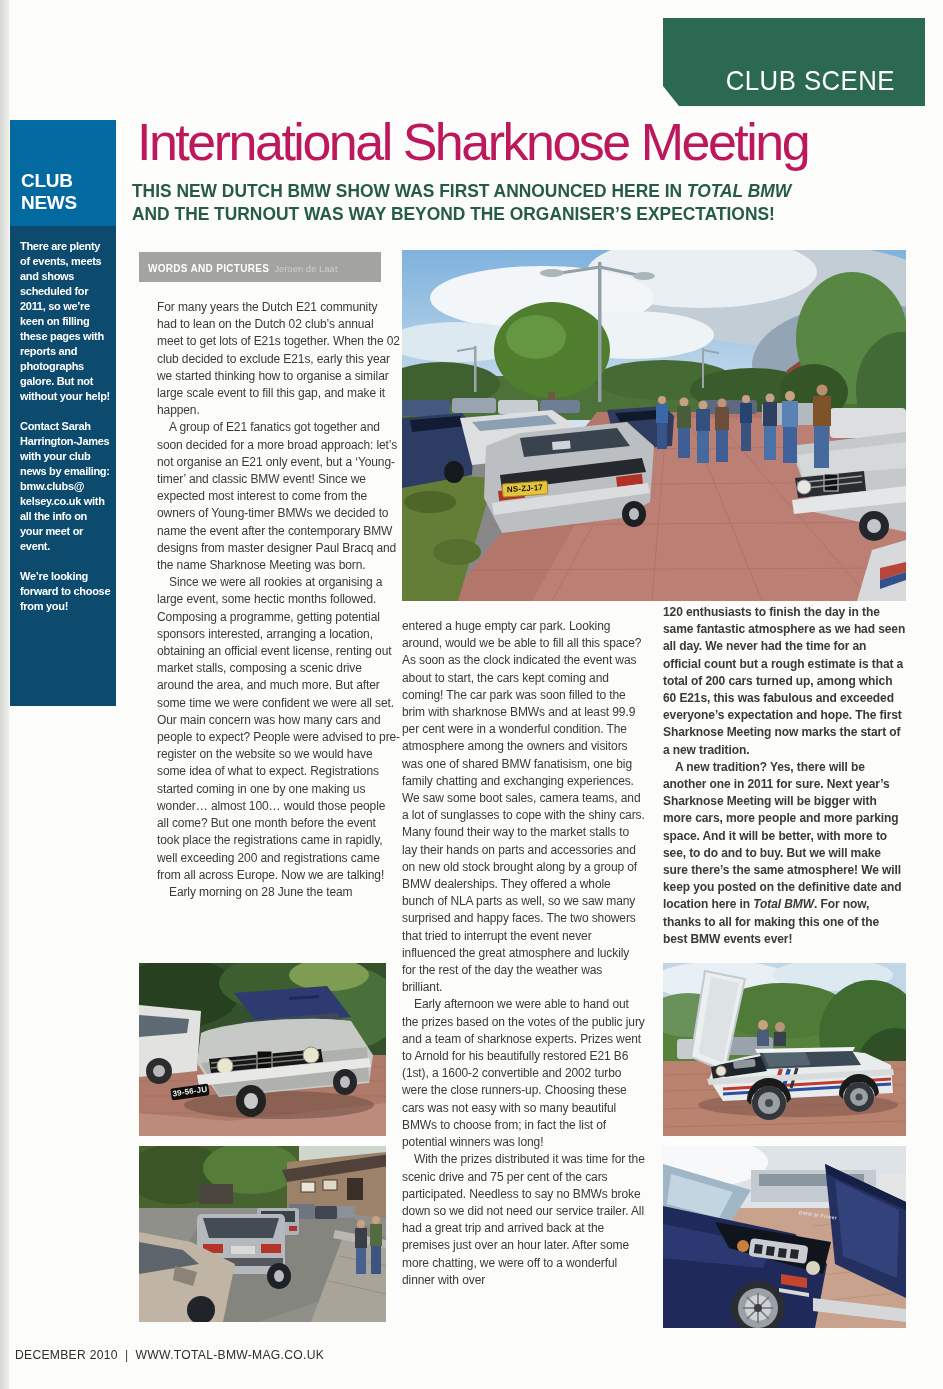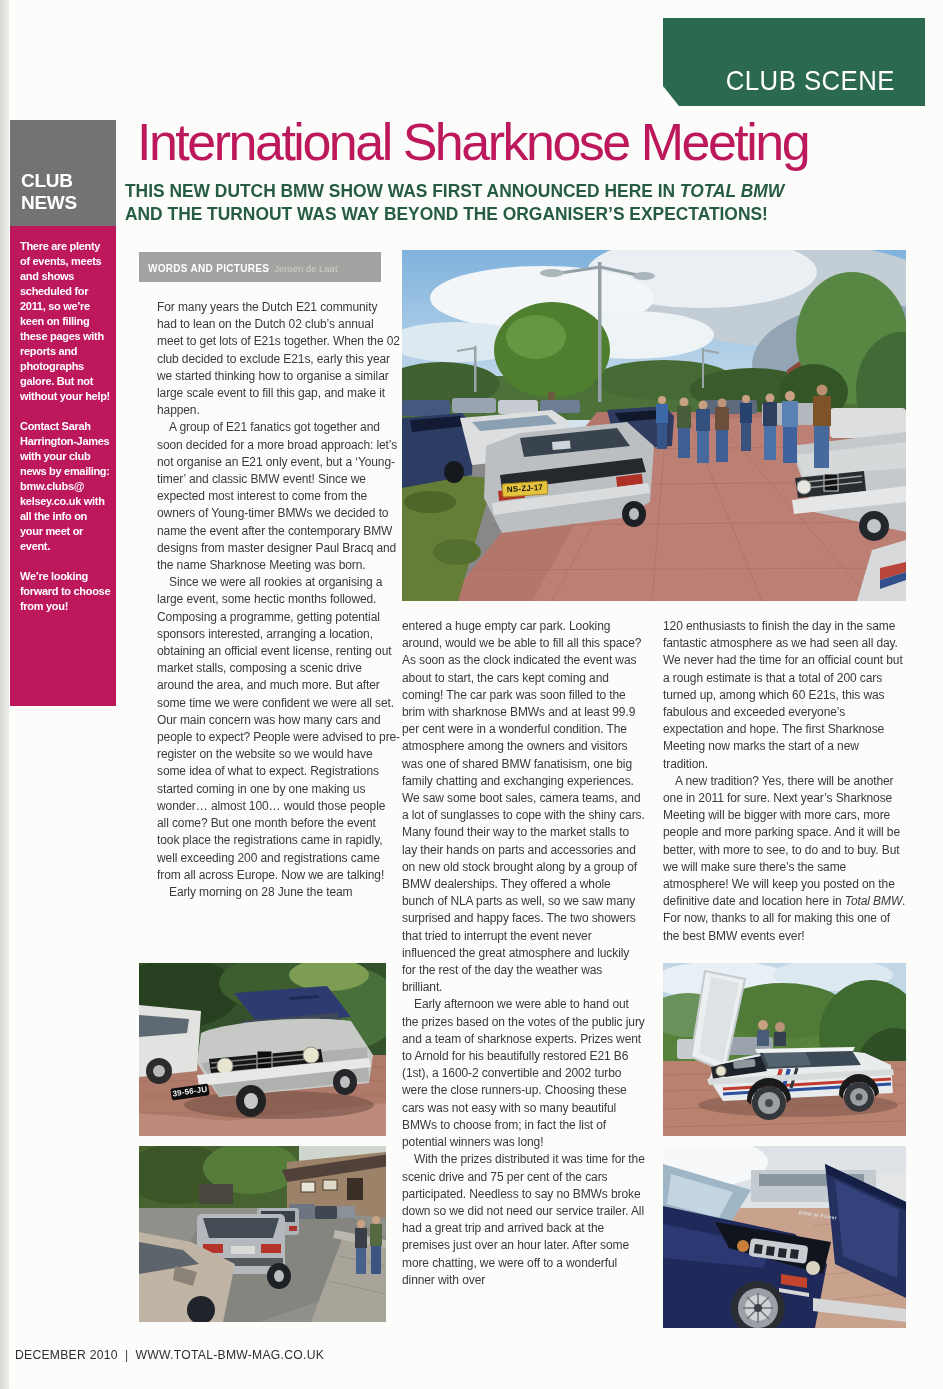--- a/index.html
+++ b/index.html
@@ -26,38 +26,38 @@
     display:inline-block; transform:scaleX(.92); transform-origin:right center;
     white-space:nowrap;
   }
 
   
   .title {
     position:absolute; left:137px; top:112px;
     font-size:52px; letter-spacing:-2.5px; color:#be185d; white-space:nowrap;
   }
   .subtitle {
-    position:absolute; left:125px; top:179px;
+    position:absolute; left:132px; top:179px;
     color:#275c44; font-weight:bold; font-size:18.5px; line-height:23px;
   }
   .subtitle .cond { display:inline-block; transform:scaleX(.94); transform-origin:left center; white-space:nowrap; }
   .subtitle em { font-style:italic; }
 
   
   .club-news {
     position:absolute; left:10px; top:120px; width:106px; height:106px;
-    background:#737373; color:#fff;
+    background:#0369a1; color:#fff;
   }
   .club-news .txt {
     position:absolute; left:11px; top:50px;
     font-weight:bold; font-size:19px; line-height:22px; letter-spacing:-.3px;
   }
   .sidebar-gray {
     position:absolute; left:10px; top:226px; width:106px; height:480px;
-    background:#be185d; color:#ffffff; box-sizing:border-box;
+    background:#0c4a6e; color:#ffffff; box-sizing:border-box;
     padding:13px 5px 0 10px;
     font-weight:bold; font-size:11px; line-height:15px; letter-spacing:-.3px;
   }
   .sidebar-gray p { margin:0 0 15px 0; }
 
   
   .byline {
     position:absolute; left:139px; top:252px; width:242px; height:30px;
     background:#a3a3a1; line-height:30px; white-space:nowrap; overflow:hidden;
   }
@@ -67,21 +67,21 @@
   
   .col {
     position:absolute; width:243px;
     font-size:12px; line-height:17.2px; color:#3a3a3a; letter-spacing:-.1px;
   }
   .col p { margin:0; }
   .col p.indent { text-indent:12px; }
   .col em { font-style:italic; }
   .col1 { left:157px; top:299px; }
   .col2 { left:402px; top:618px; }
-  .col3 { left:663px; top:618px; }
+  .col3 { left:663px; top:604px;font-weight:bold; }
 
   
   .photo { position:absolute; overflow:hidden; background:#888; }
   .photo svg { display:block; width:100%; height:100%; }
   .photo-main { left:402px; top:250px; width:504px; height:351px; }
   .photo-cabrio { left:139px; top:963px; width:247px; height:173px; }
   .photo-queue { left:139px; top:1146px; width:247px; height:176px; }
   .photo-turbo { left:663px; top:963px; width:243px; height:173px; }
   .photo-engine { left:663px; top:1146px; width:243px; height:182px; }
 

